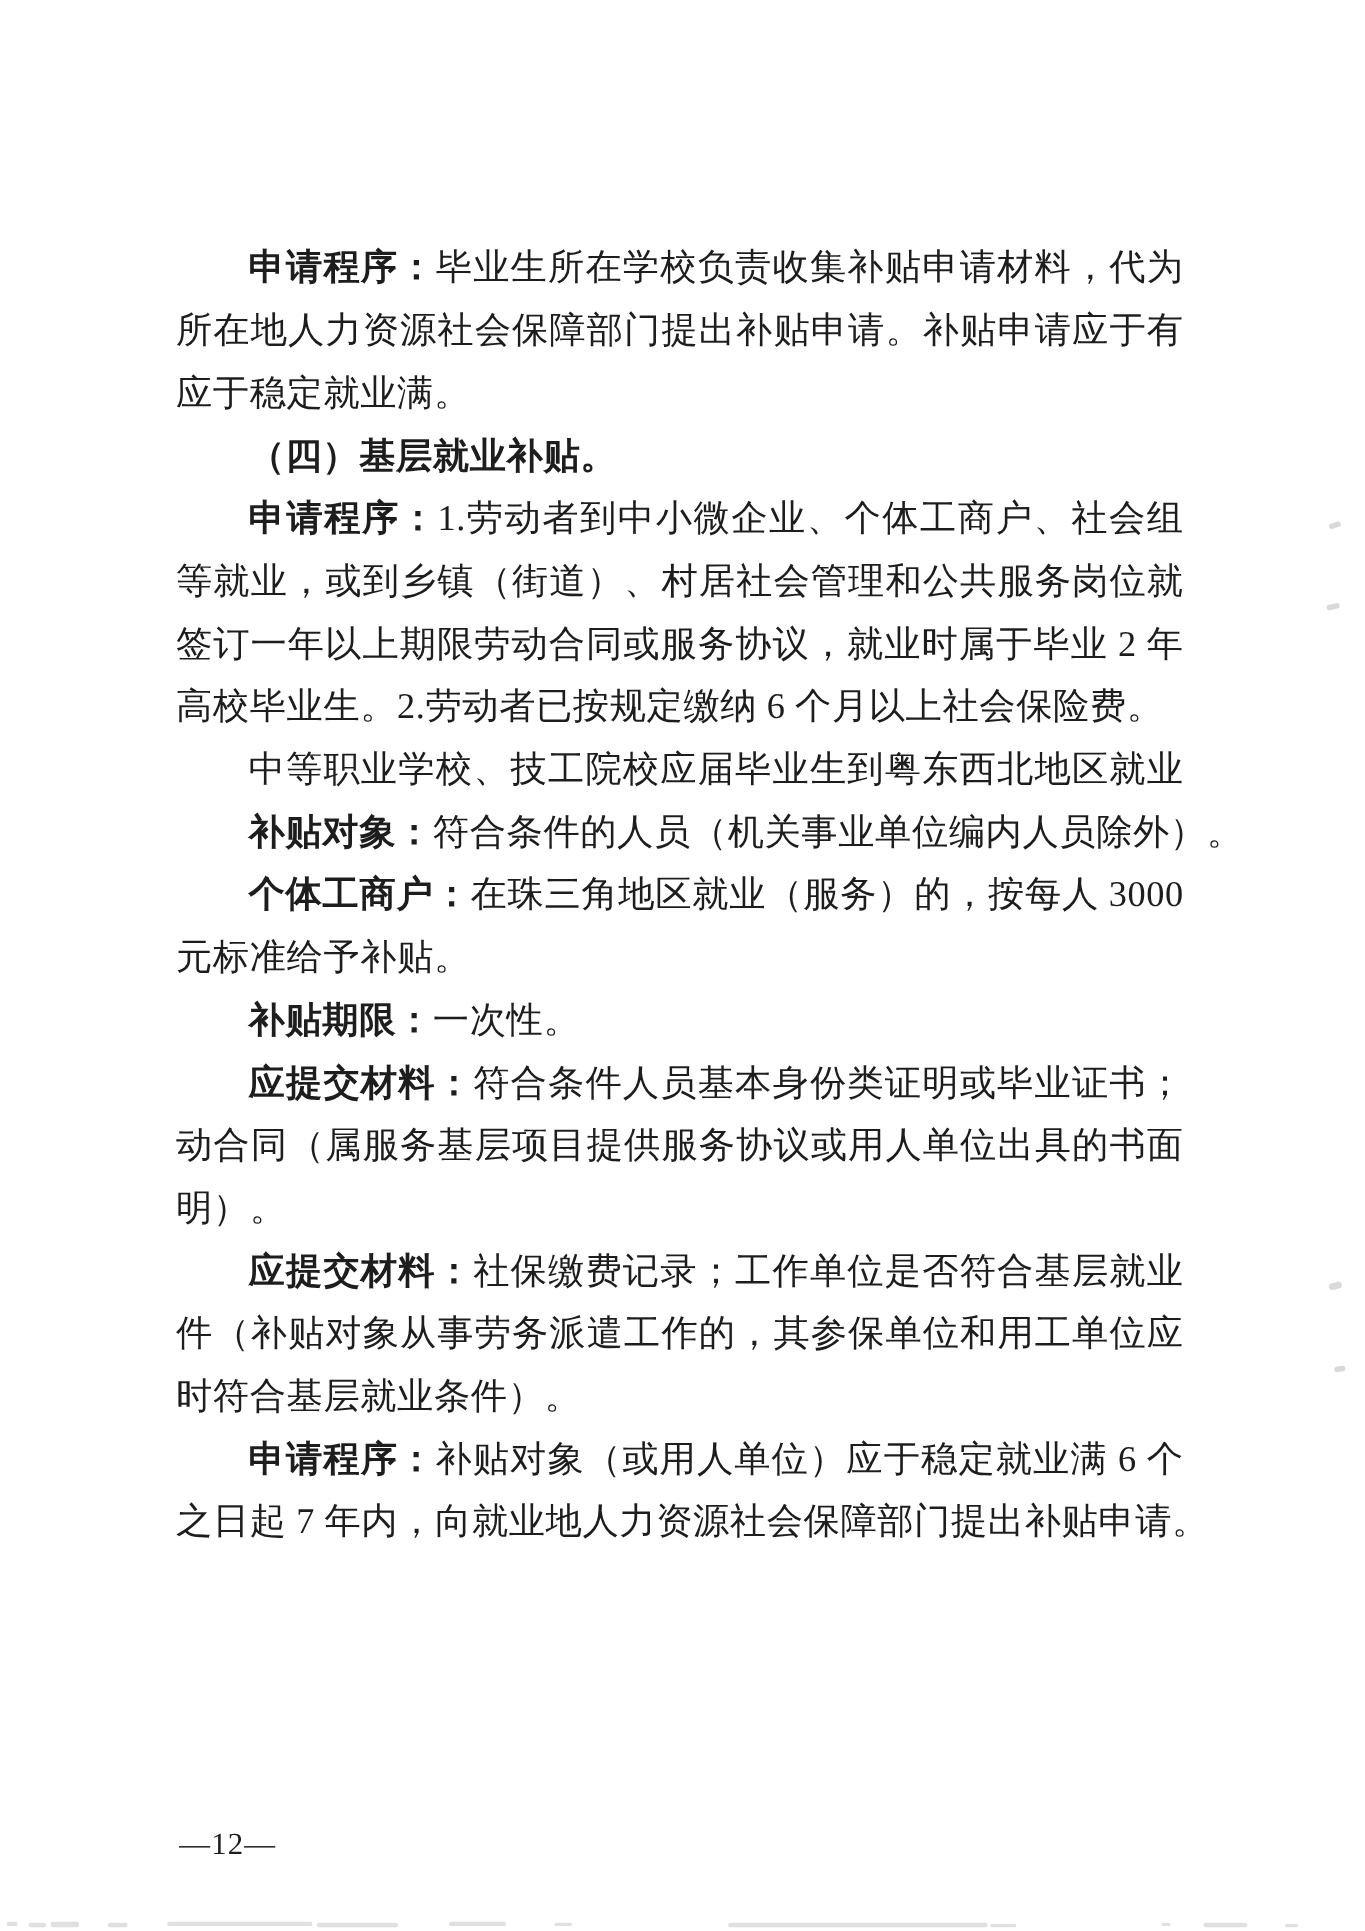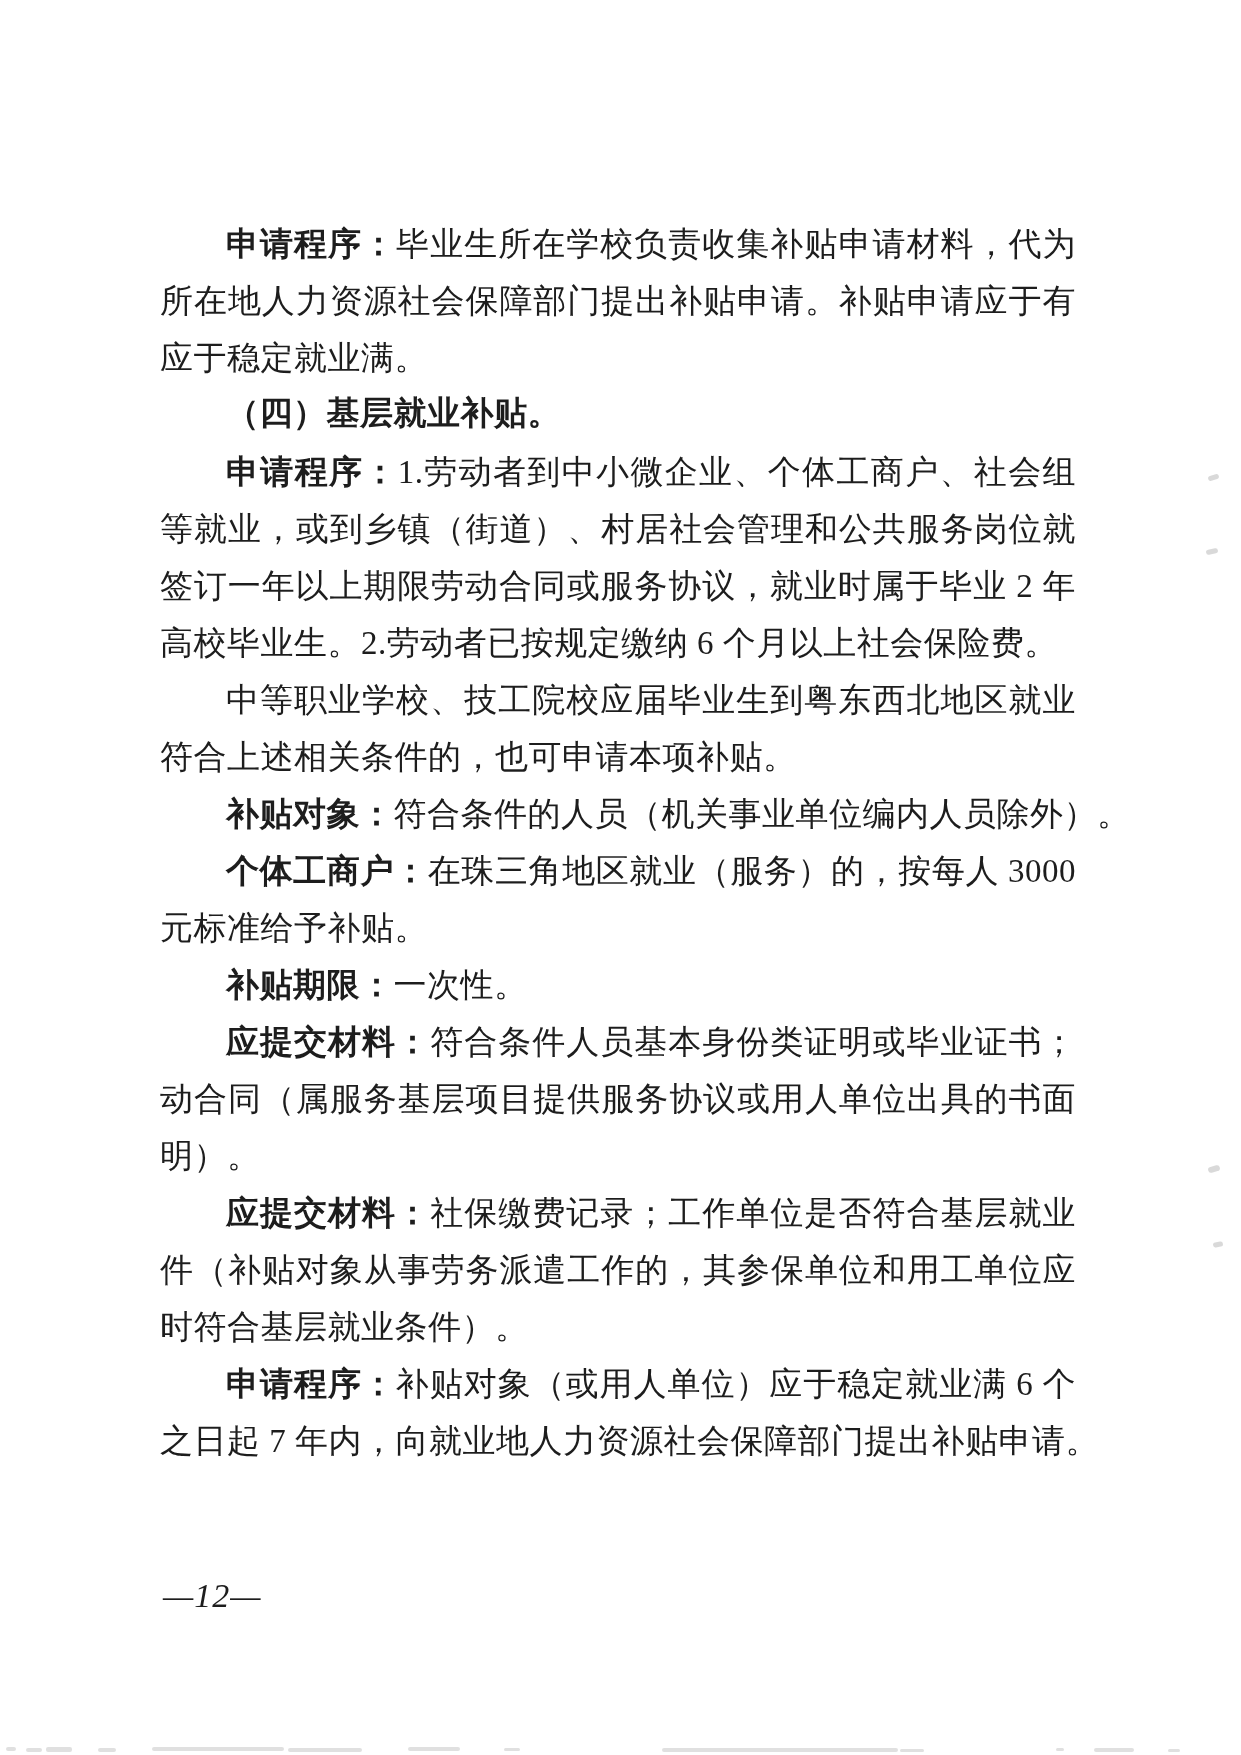--- a/index.html
+++ b/index.html
@@ -29,31 +29,30 @@
   
   .line.fill {
     white-space: normal;
     overflow: hidden;
     text-align: justify;
     text-align-last: justify;
     text-justify: inter-ideograph;
   }
   .line.first { text-indent: 66px; }
   .label { font-weight: 700; }
-  .heading .line { font-weight: 700; font-family: Liberation Mono, monospace; }
+  .heading .line { font-weight: 700; }
   .page-number {
     position: absolute;
     left: 163px;
-    top: 1572px;
+    top: 1653px;
     height: 48px;
     line-height: 48px;
-    font-size: 34px;
+    font-size: 28px;
     color: #1d1d1d;
     letter-spacing: 1px;
-    font-style: italic;
   }
   
   .speck {
     position: absolute;
     background: #b9b9b9;
     opacity: 0.55;
     border-radius: 3px;
   }
   .smudge {
     position: absolute;
@@ -77,21 +76,20 @@
         <div class="line first last">（四）基层就业补贴。</div>
       </div>
       <div class="para body">
         <div class="line first fill"><span class="label">申请程序：</span>1.劳动者到中小微企业、个体工商户、社会组织</div>
         <div class="line fill">等就业，或到乡镇（街道）、村居社会管理和公共服务岗位就业，</div>
         <div class="line fill">签订一年以上期限劳动合同或服务协议，就业时属于毕业 2 年内</div>
         <div class="line last">高校毕业生。2.劳动者已按规定缴纳 6 个月以上社会保险费。</div>
       </div>
       <div class="para body">
         <div class="line first fill">中等职业学校、技工院校应届毕业生到粤东西北地区就业且</div>
-        <div class="line last">符合上述相关条件的，也可申请本项补贴。</div>
       </div>
       <div class="para body">
         <div class="line first last"><span class="label">补贴对象：</span>符合条件的人员（机关事业单位编内人员除外）。</div>
       </div>
       <div class="para body">
         <div class="line first fill"><span class="label">个体工商户：</span>在珠三角地区就业（服务）的，按每人 3000 元</div>
         <div class="line last">元标准给予补贴。</div>
       </div>
       <div class="para body">
         <div class="line first last"><span class="label">补贴期限：</span>一次性。</div>

